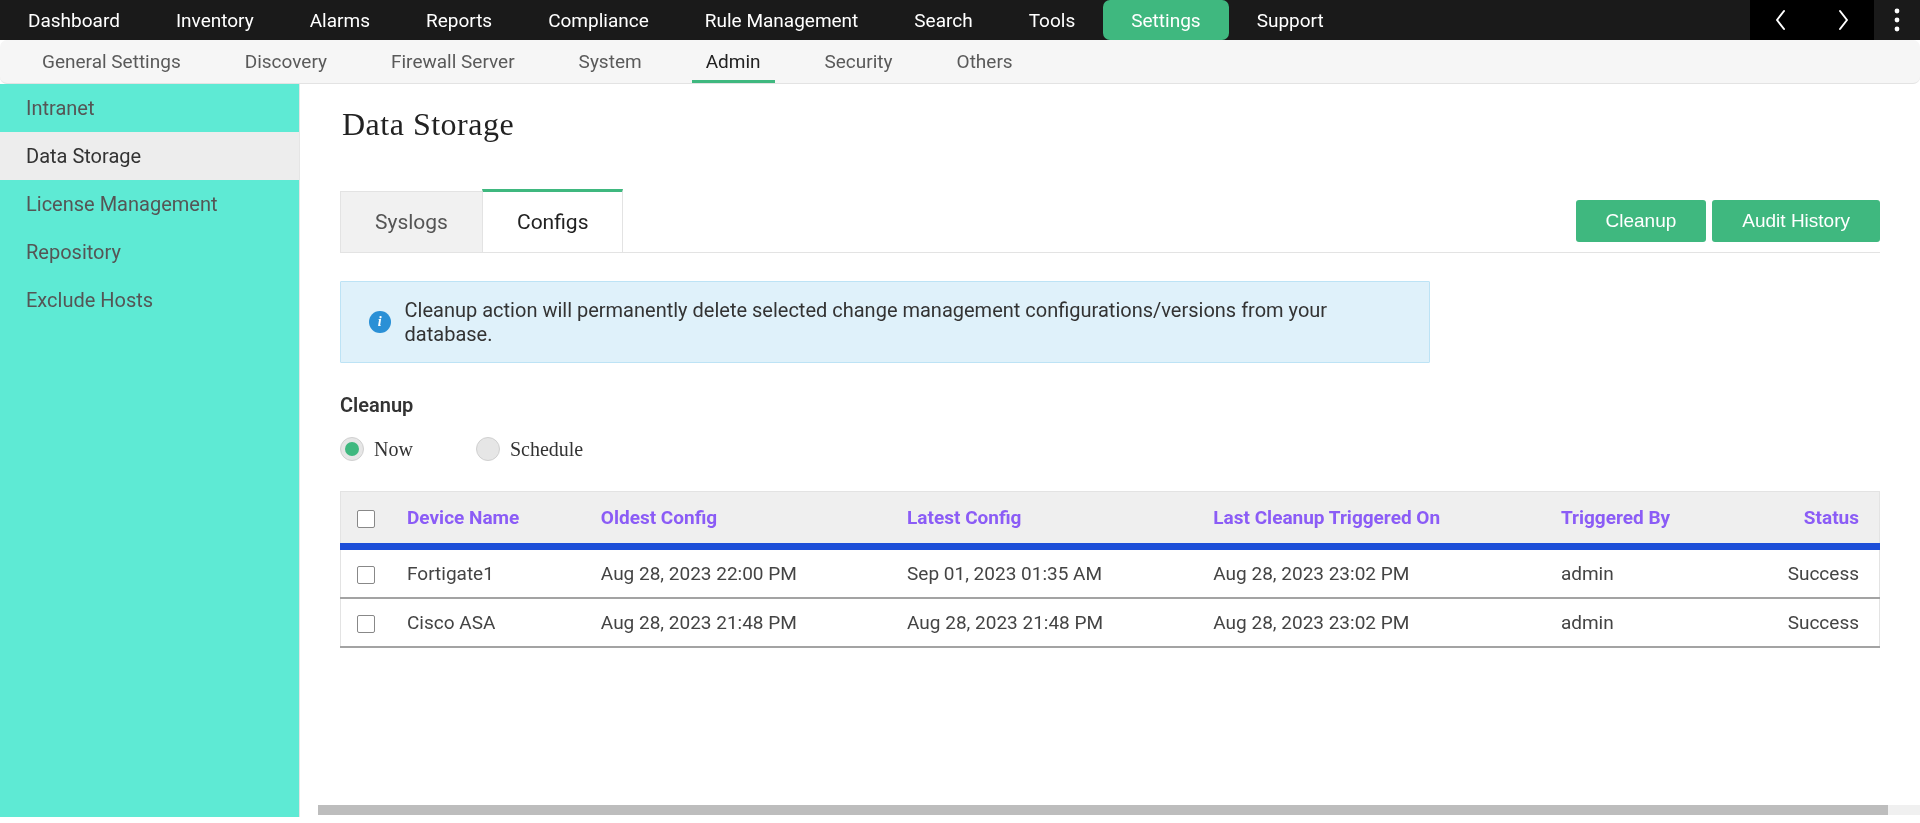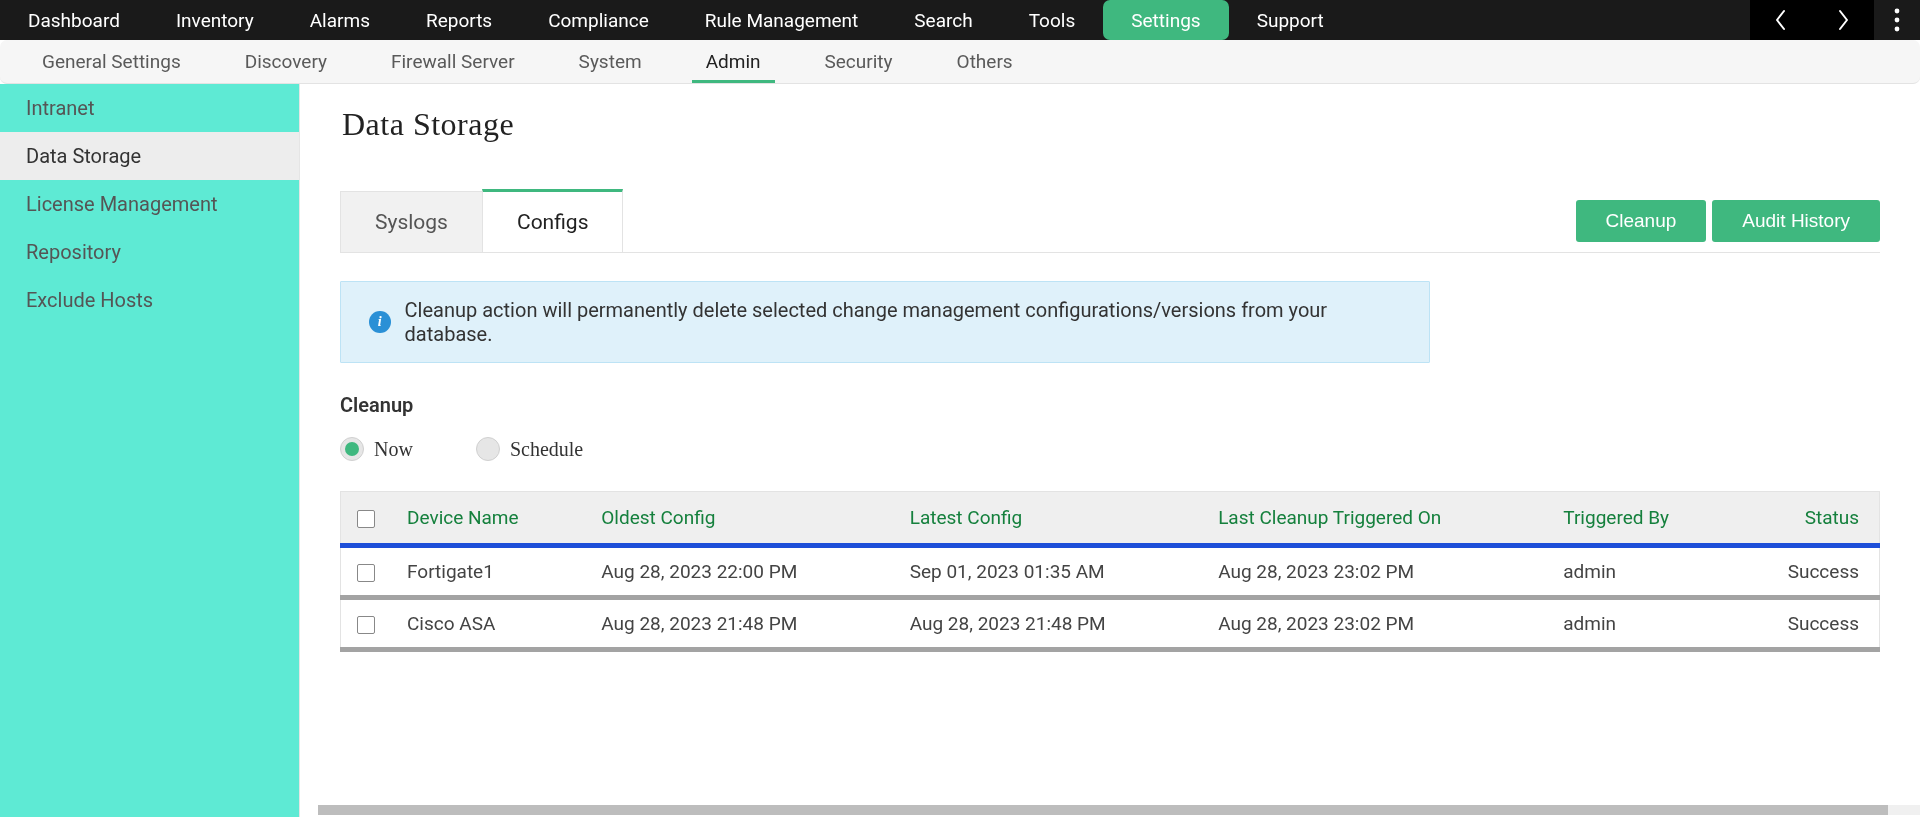--- a/index.html
+++ b/index.html
@@ -45,22 +45,22 @@
   
   .section-label { font-size:20px; font-weight:600; color:#333; margin-bottom:20px;}
   .radio-row { display:flex; gap:63px; align-items:center; margin-bottom:30px; font-size:20px;font-family:Liberation Serif, serif;}
   .radio-opt { display:flex; align-items:center; gap:10px; cursor:pointer;}
   .radio-outer { width:24px; height:24px; border-radius:50%; background:#e6e6e6; display:flex; align-items:center; justify-content:center; border:1px solid #d0d0d0;}
   .radio-outer.checked { }
   .radio-inner { width:14px; height:14px; border-radius:50%; background:#3fb87f; display:none;}
   .radio-outer.checked .radio-inner{ display:block;}
   
   .table { width:100%; border:1px solid #e3e3e3; border-collapse:collapse; font-size:19px;}
-  .table th { background:#efefef; text-align:left; padding:14px 16px; font-weight:400; color:#15803d; border-bottom:5px solid #1d4ed8;}
-  .table td { padding:12px 16px; border-bottom:5px solid #a3a3a3; color:#444;}
+  .table th { background:#efefef; text-align:left; padding:14px 16px; font-weight:700; color:#8b5cf6; border-bottom:7px solid #1d4ed8;}
+  .table td { padding:12px 16px; border-bottom:2px solid #a3a3a3; color:#444;}
   .table th:first-child, .table td:first-child { width:46px; text-align:center;}
   .table th:last-child, .table td:last-child { text-align:right; padding-right:20px;}
   .chk { width:18px; height:18px; border:1.5px solid #888; border-radius:2px; display:inline-block; background:#fff; cursor:pointer; vertical-align:middle;}
   
   .hscroll { position:absolute; left:18px; right:0; bottom:2px; height:10px; background:#f0f0f0;}
   .hscroll-thumb { height:100%; background:#bdbdbd; width:98%; margin-left:0;}
 </style>
 </head>
 <body>
 

